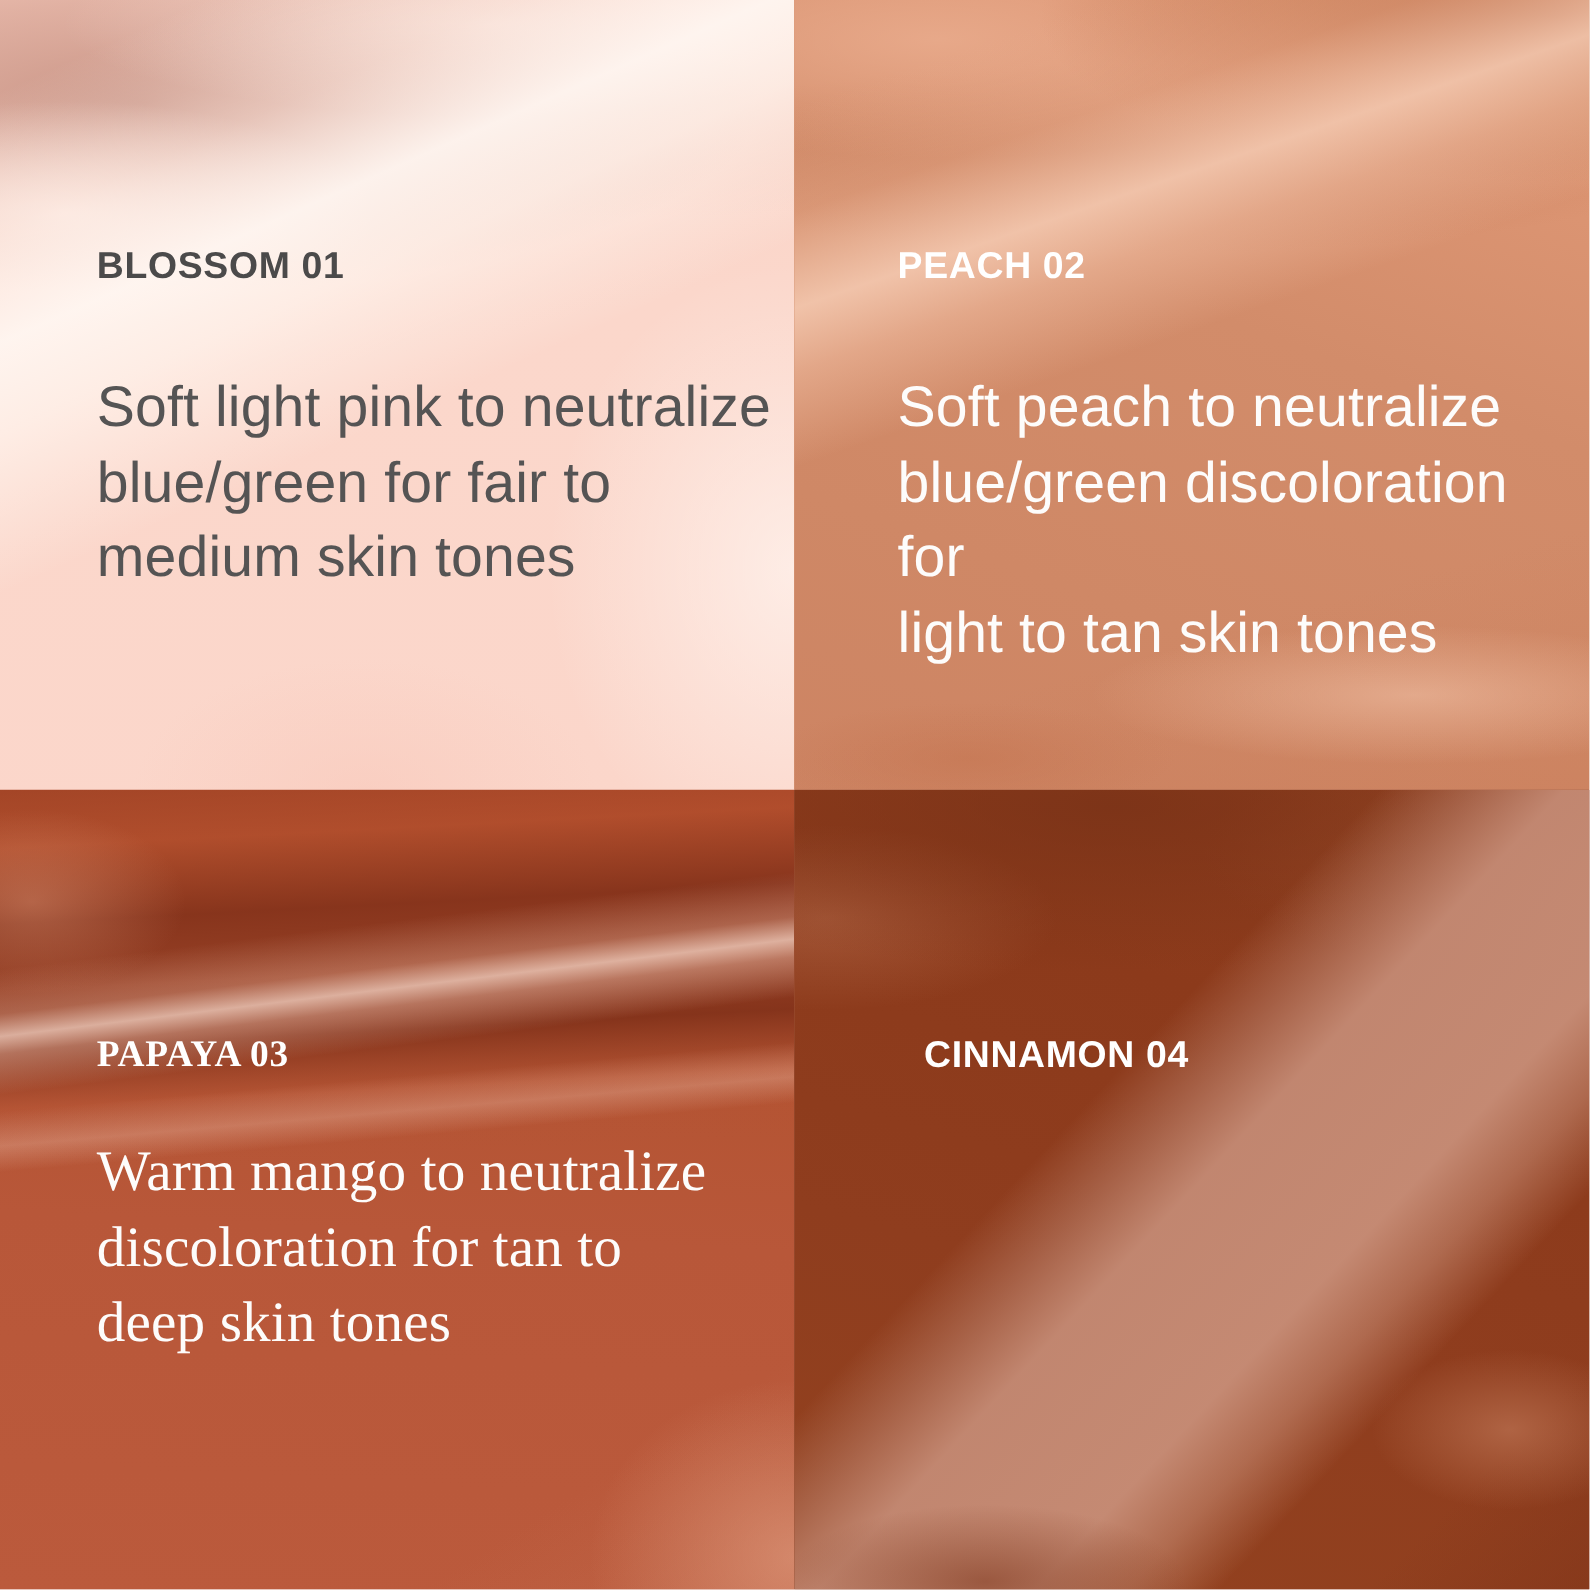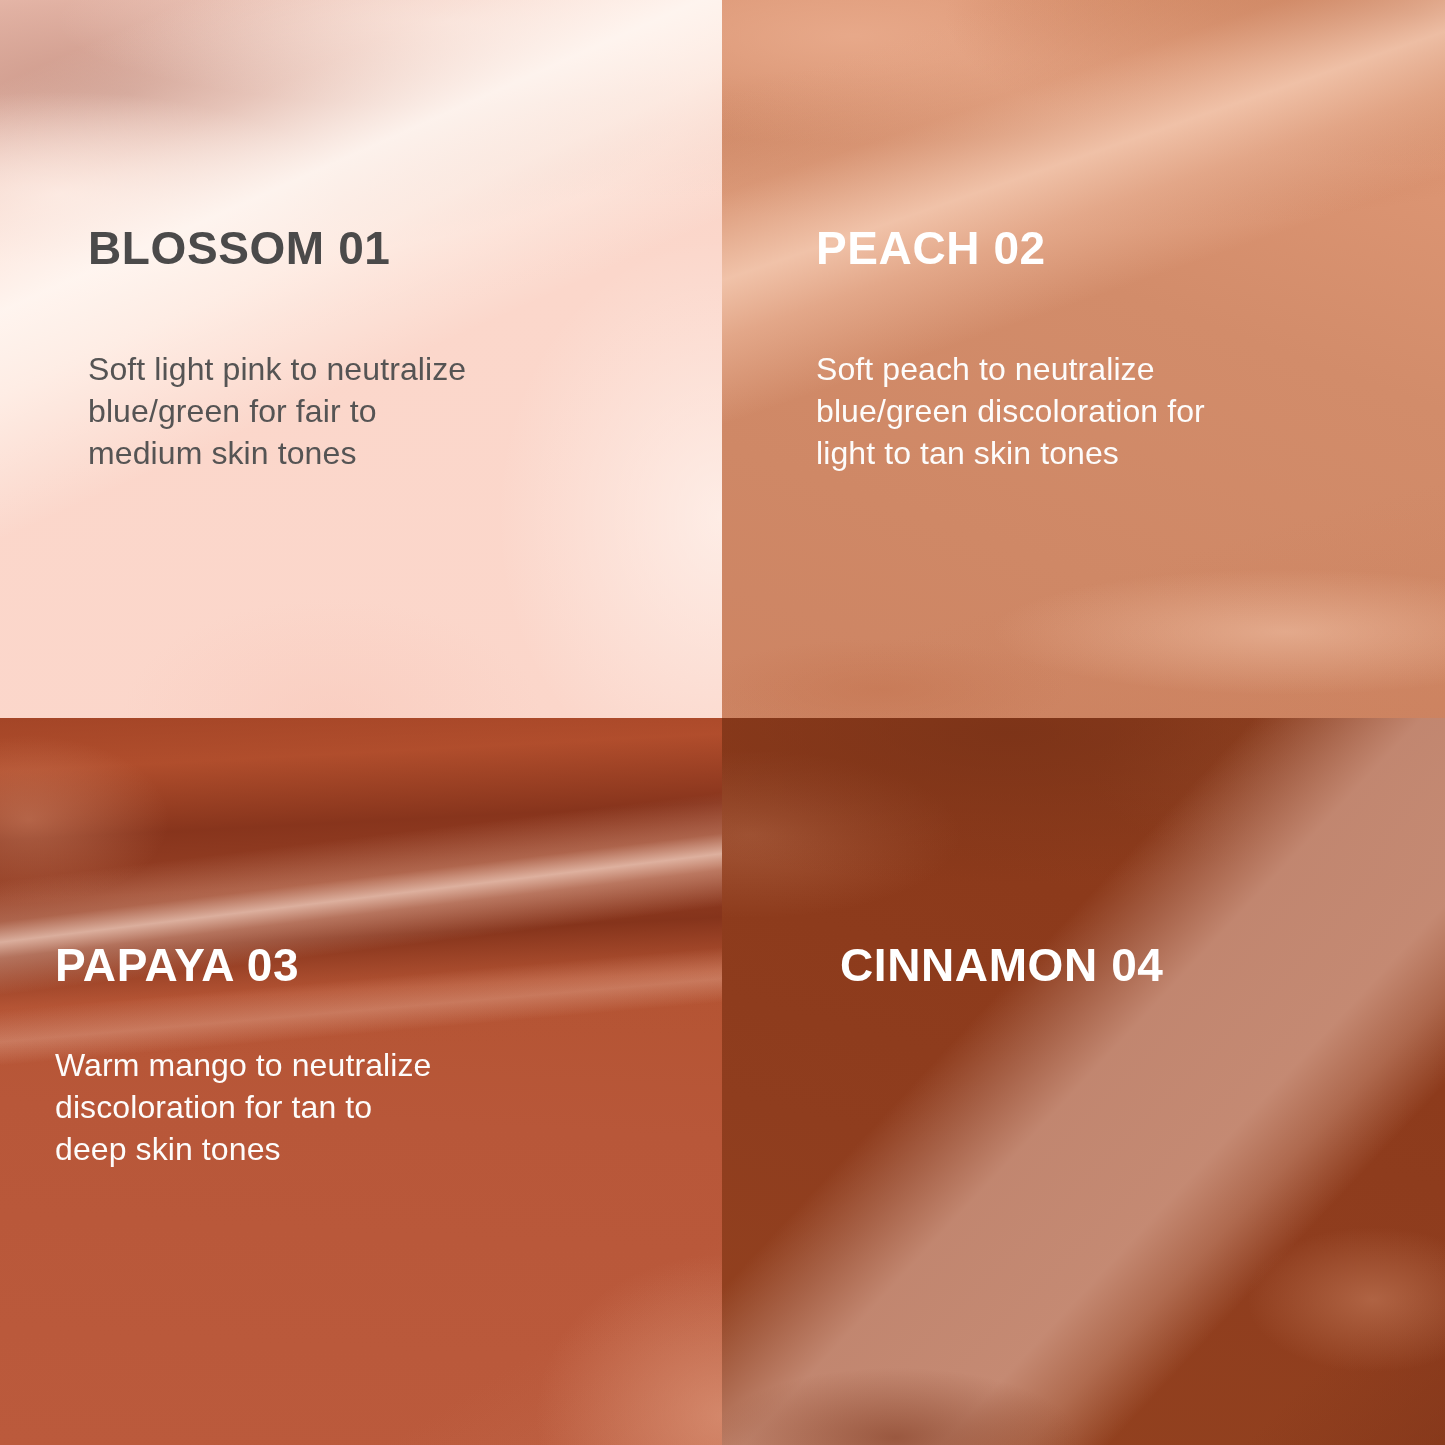--- a/index.html
+++ b/index.html
@@ -136,27 +136,27 @@
       radial-gradient(ellipse 190px 110px at 90% 80%, rgba(186,112,80,.75) 0%, rgba(186,112,80,0) 66%),
       radial-gradient(ellipse 260px 100px at 24% 99%, rgba(120,48,22,.55) 0%, rgba(120,48,22,0) 70%),
       linear-gradient(-45deg, rgba(124,50,24,.45) 0%, rgba(124,50,24,0) 14%);
   }
 
   
   .swatch-content { position:relative; z-index:5; padding-left:88px; }
   .q2 .swatch-content, .q4 .swatch-content { padding-left:816px; }
 
   .shade-name {
-    font-size:46px;
+    font-size:34px;
     font-weight:700;
     letter-spacing:.6px;
     line-height:1;
   }
   .shade-desc {
-    font-size:32px;
+    font-size:52px;
     font-weight:400;
     line-height:1.32;
     letter-spacing:.1px;
     white-space:pre-line;
   }
 
   .dark-text .shade-name { color:#4b4a4a; }
   .dark-text .shade-desc { color:#555454; }
   .light-text .shade-name { color:#ffffff; }
   .light-text .shade-desc { color:#fdfcfb; }
@@ -166,21 +166,21 @@
   .q1 .shade-desc, .q2 .shade-desc { margin-top:77px; }
 
   .q3 .shade-name { margin-top:224px; }
   .q4 .shade-name { margin-top:224px; }
   .q3 .shade-desc, .q4 .shade-desc { margin-top:56px; }
 
   
   .row1 .swatch-content { position:absolute; top:718px; left:0; width:100%; }
   .q1.row1 .swatch-content { padding-left:88px; }
   .q2.row1 .swatch-content { padding-left:94px; }
-  .q3 .swatch-content { padding-left:55px; }
+  .q3 .swatch-content { padding-left:88px;font-family:Liberation Serif, serif; }
   .q4 .swatch-content { padding-left:118px; }
 </style>
 </head>
 <body>
 
 <div class="shade-grid">
 
   <div class="swatch q1 dark-text row1">
     <div class="tex"></div>
     <div class="tex-2"></div>

